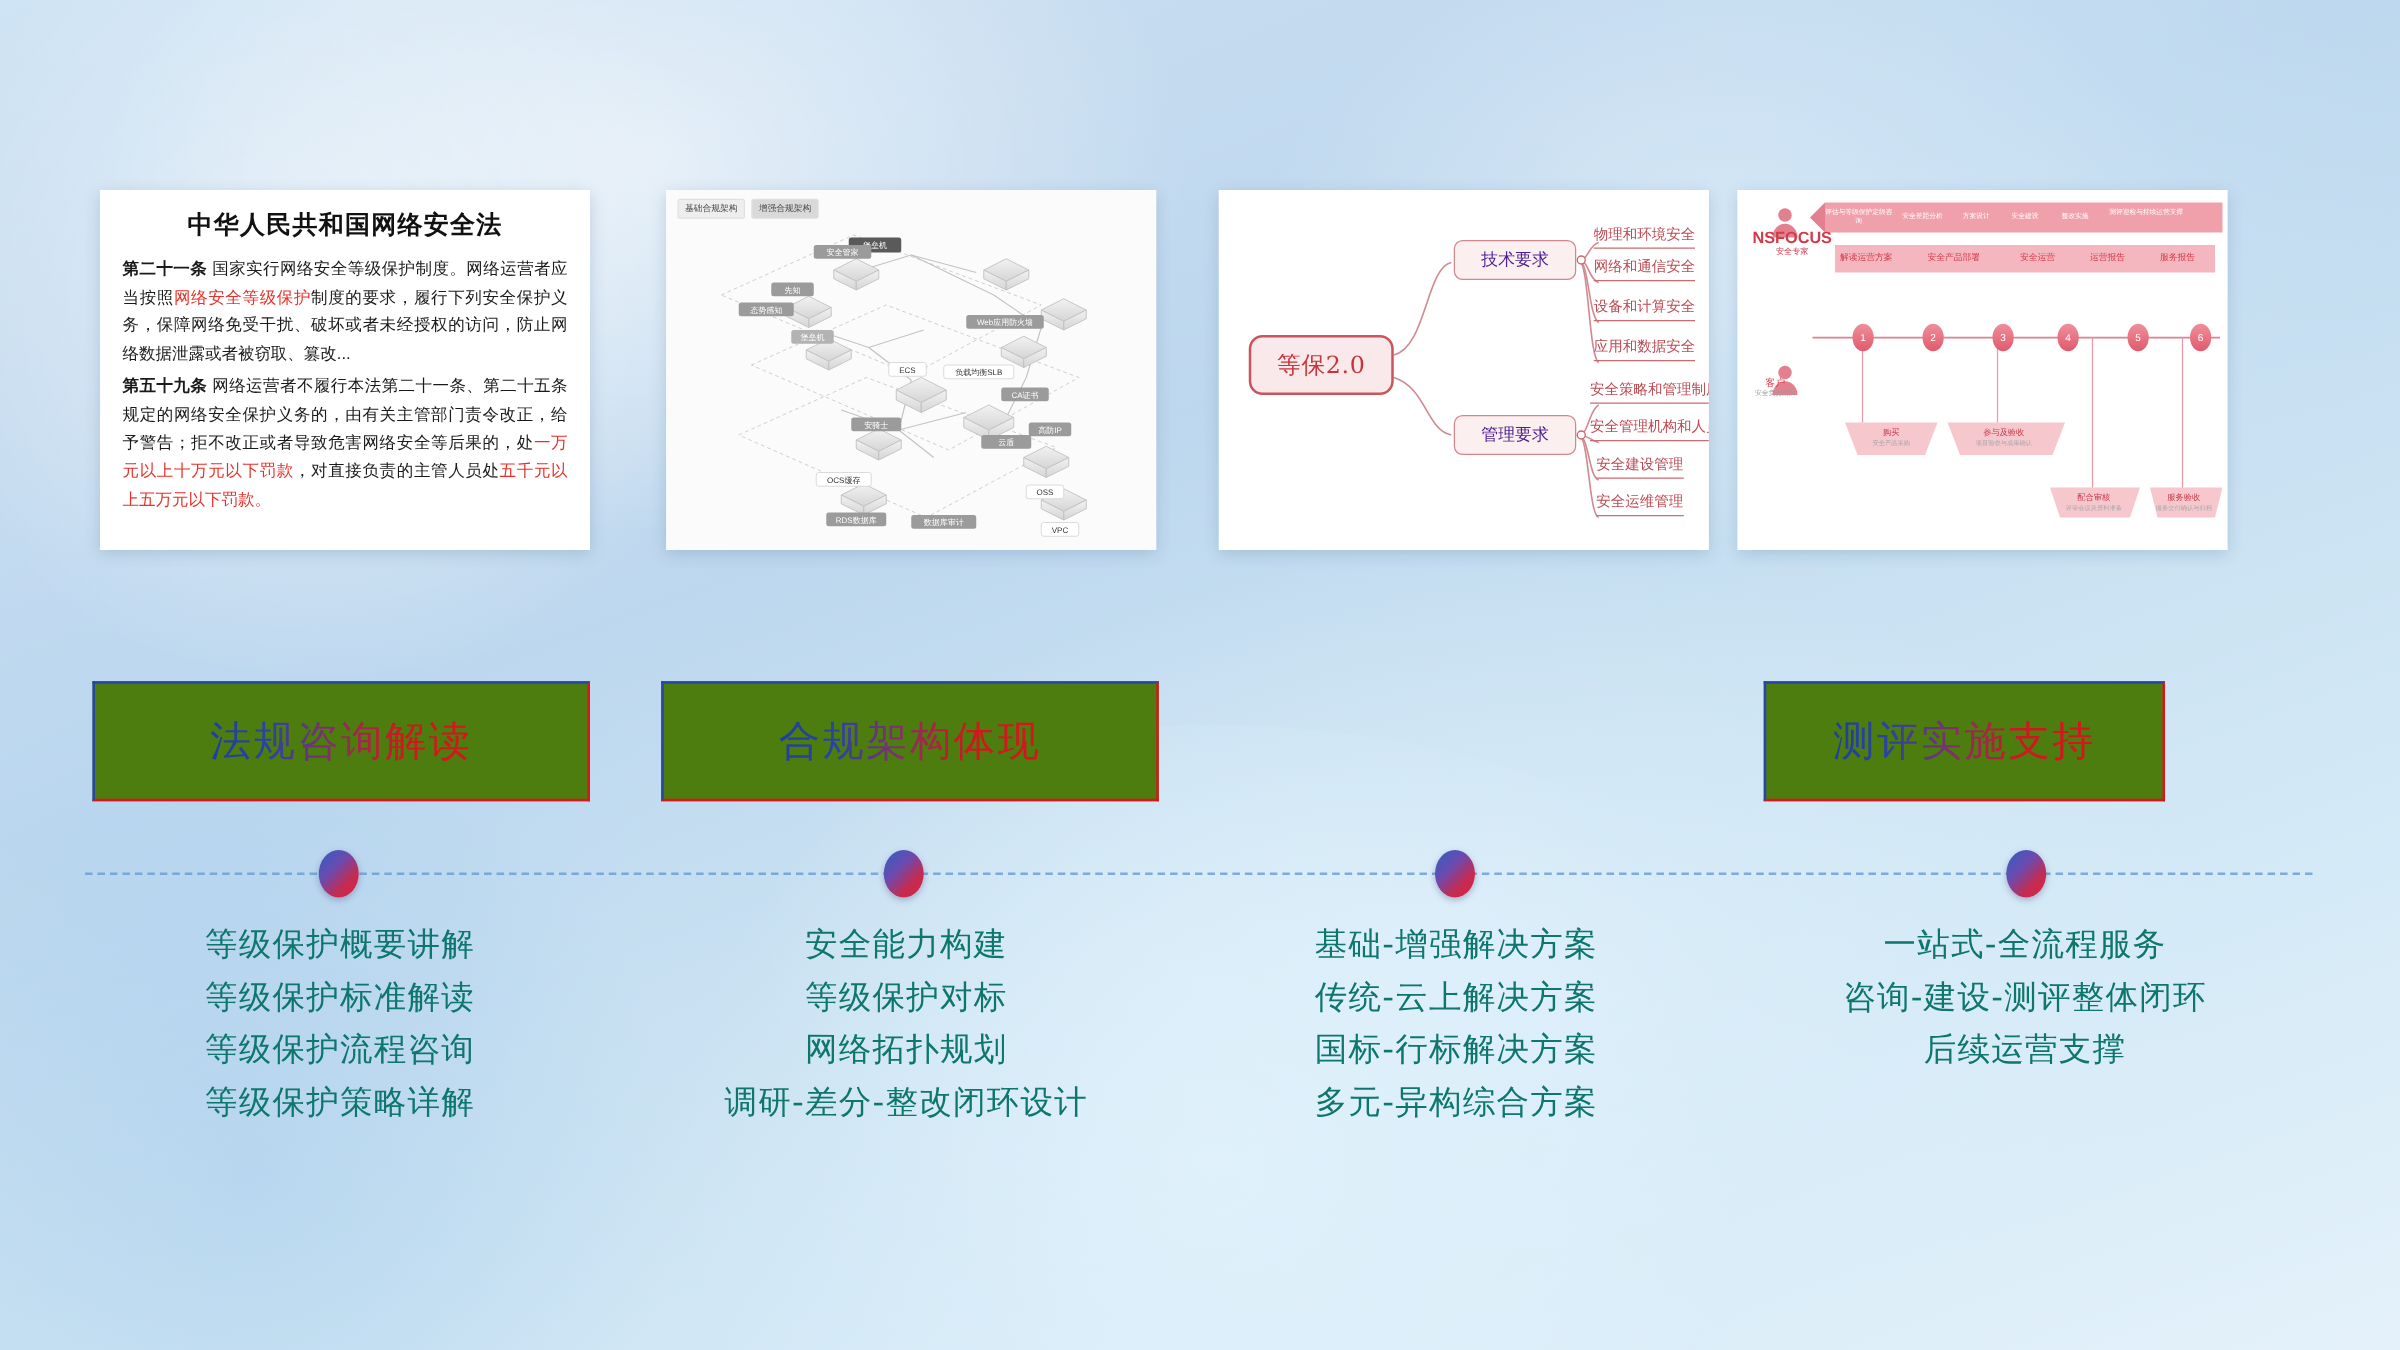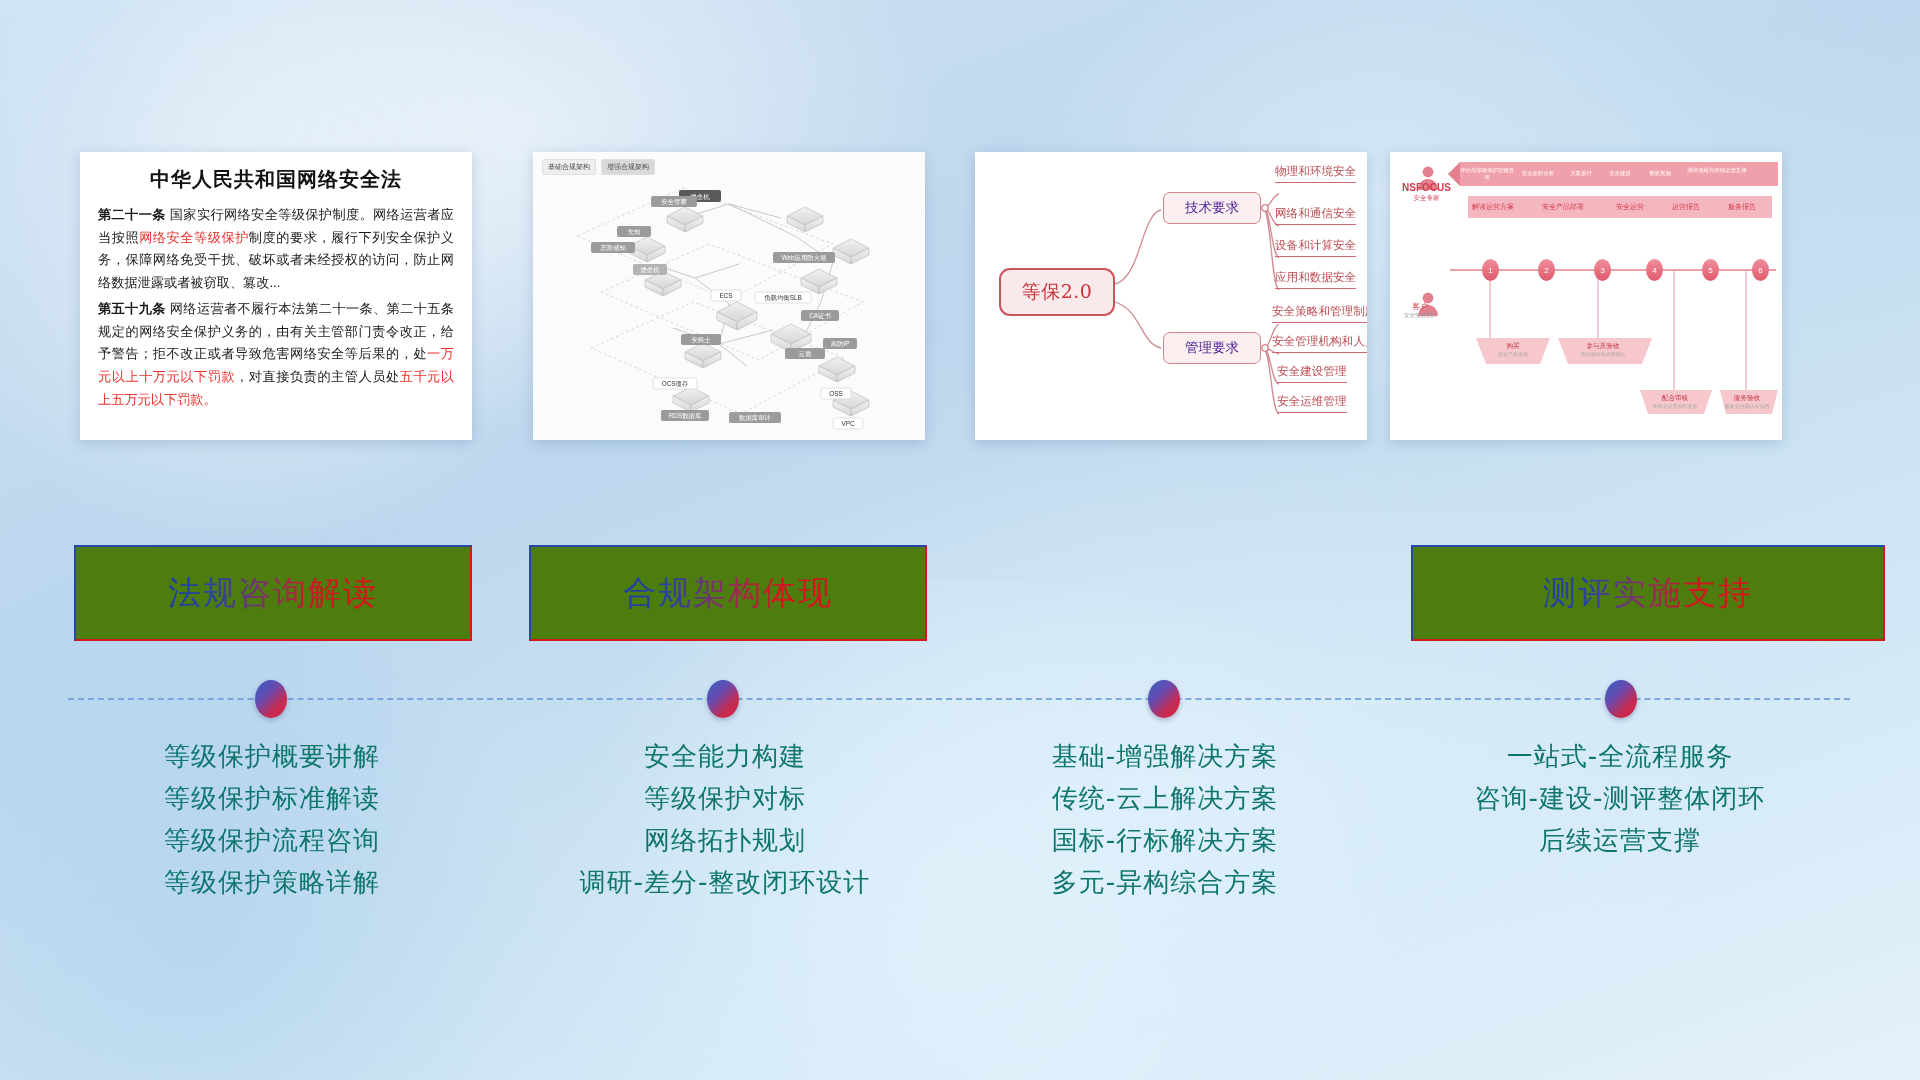--- a/index.html
+++ b/index.html
@@ -61,42 +61,42 @@
     font-family:"DejaVu Serif","Liberation Serif",serif;}
   .mm-b.tech{left:188px;top:40px;}
   .mm-b.mgmt{left:188px;top:180px;}
   .mm-leaf{position:absolute;left:300px;color:#bb4a52;font-size:11.6px;white-space:nowrap;
     padding-bottom:3px;border-bottom:1.6px solid #cc6a70;
     font-family:"DejaVu Serif","Liberation Serif",serif;}
 
   
   .nsf{position:relative;width:100%;height:100%;background:#fff;}
   .nsf .brand{position:absolute;left:12px;top:30px;text-align:center;color:#d23b4a;line-height:1.22;}
-  .nsf .brand .bn{font-size:10px;font-weight:bold;}
+  .nsf .brand .bn{font-size:13px;font-weight:bold;}
   .nsf .brand .bs{font-size:6.5px;}
   .nsf .cust{position:absolute;left:14px;top:150px;text-align:center;color:#d23b4a;line-height:1.25;}
   .nsf .cust .cn{font-size:8px;}
   .nsf .cust .cs{font-size:5.4px;color:#9b9b9b;}
   .nsf-ph{position:absolute;color:#fff;font-size:5.4px;text-align:center;line-height:1.25;}
   .nsf-step{position:absolute;width:17px;height:22px;border-radius:50%;
     background:linear-gradient(180deg,#ef8f9c 0%,#e05a6c 100%);color:#fff;font-size:8px;
     display:flex;align-items:center;justify-content:center;}
   .nsf-cap{position:absolute;text-align:center;color:#d23b4a;font-size:7px;line-height:1.3;}
   .nsf-tag{position:absolute;color:#c8394a;font-size:6.6px;text-align:center;}
 
   
   .labels{position:absolute;left:0;top:545px;width:1920px;height:100px;}
   .lbl{position:absolute;top:0;height:96px;background:#4d7c0f;
        border-top:2px solid #2647a8;border-left:2px solid #2647a8;
        border-right:2.5px solid #d6181e;border-bottom:2.5px solid #d6181e;
        display:flex;align-items:center;justify-content:center;}
   .lbl.l1{left:74px;width:398px;}
   .lbl.l2{left:529px;width:398px;}
   .lbl.l3{left:980px;width:398px;}
-  .lbl.l4{left:1411px;width:474px;align-items:center;}
+  .lbl.l4{left:1411px;width:321px;align-items:center;}
   .lbl span{font-size:33px;letter-spacing:2px;font-weight:500;
      background:linear-gradient(90deg,#1f3fa0 0%,#2a44a2 22%,#8a2f62 48%,#d2171f 72%,#d8141c 100%);
      -webkit-background-clip:text;background-clip:text;color:transparent;
      font-family:"DejaVu Sans","Liberation Sans",sans-serif;}
 
   
   .tl{position:absolute;left:0;top:660px;width:1920px;height:40px;}
   .tl-line{position:absolute;left:68px;top:38px;width:1782px;height:0;
     border-top:2px dashed #6f9fd8;opacity:.85;}
   .tl-dot{position:absolute;top:20px;width:32px;height:38px;border-radius:50%;
@@ -265,21 +265,21 @@
             <path d="M288 196 C296 196 296 230 304 232"></path>
             <path d="M288 196 C296 196 296 260 304 262"></path>
           </g>
           <circle cx="290" cy="56" r="3.2" fill="#fff" stroke="#c9666e" stroke-width="1.1"></circle>
           <circle cx="290" cy="196" r="3.2" fill="#fff" stroke="#c9666e" stroke-width="1.1"></circle>
         </svg>
         <div class="mm-root">等保2.0</div>
         <div class="mm-b tech">技术要求</div>
         <div class="mm-b mgmt">管理要求</div>
 
-        <div class="mm-leaf" style="top:12px;text-align:right;">物理和环境安全</div>
+        <div class="mm-leaf" style="top:28px;text-align:right;">物理和环境安全</div>
         <div class="mm-leaf" style="top:54px;">网络和通信安全</div>
         <div class="mm-leaf" style="top:86px;">设备和计算安全</div>
         <div class="mm-leaf" style="top:118px;text-align:center;">应用和数据安全</div>
 
         <div class="mm-leaf" style="top:152px;left:297px;">安全策略和管理制度</div>
         <div class="mm-leaf" style="top:182px;left:297px;">安全管理机构和人员</div>
         <div class="mm-leaf" style="top:212px;left:302px;">安全建设管理</div>
         <div class="mm-leaf" style="top:242px;left:302px;">安全运维管理</div>
       </div>
     </div>

